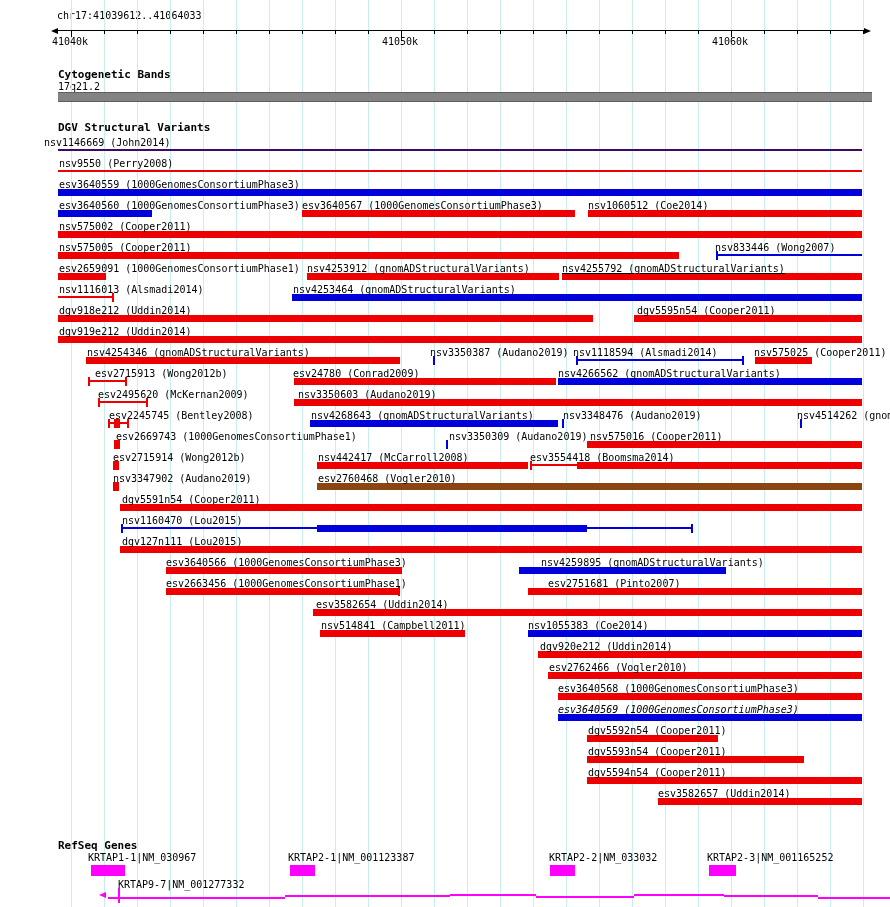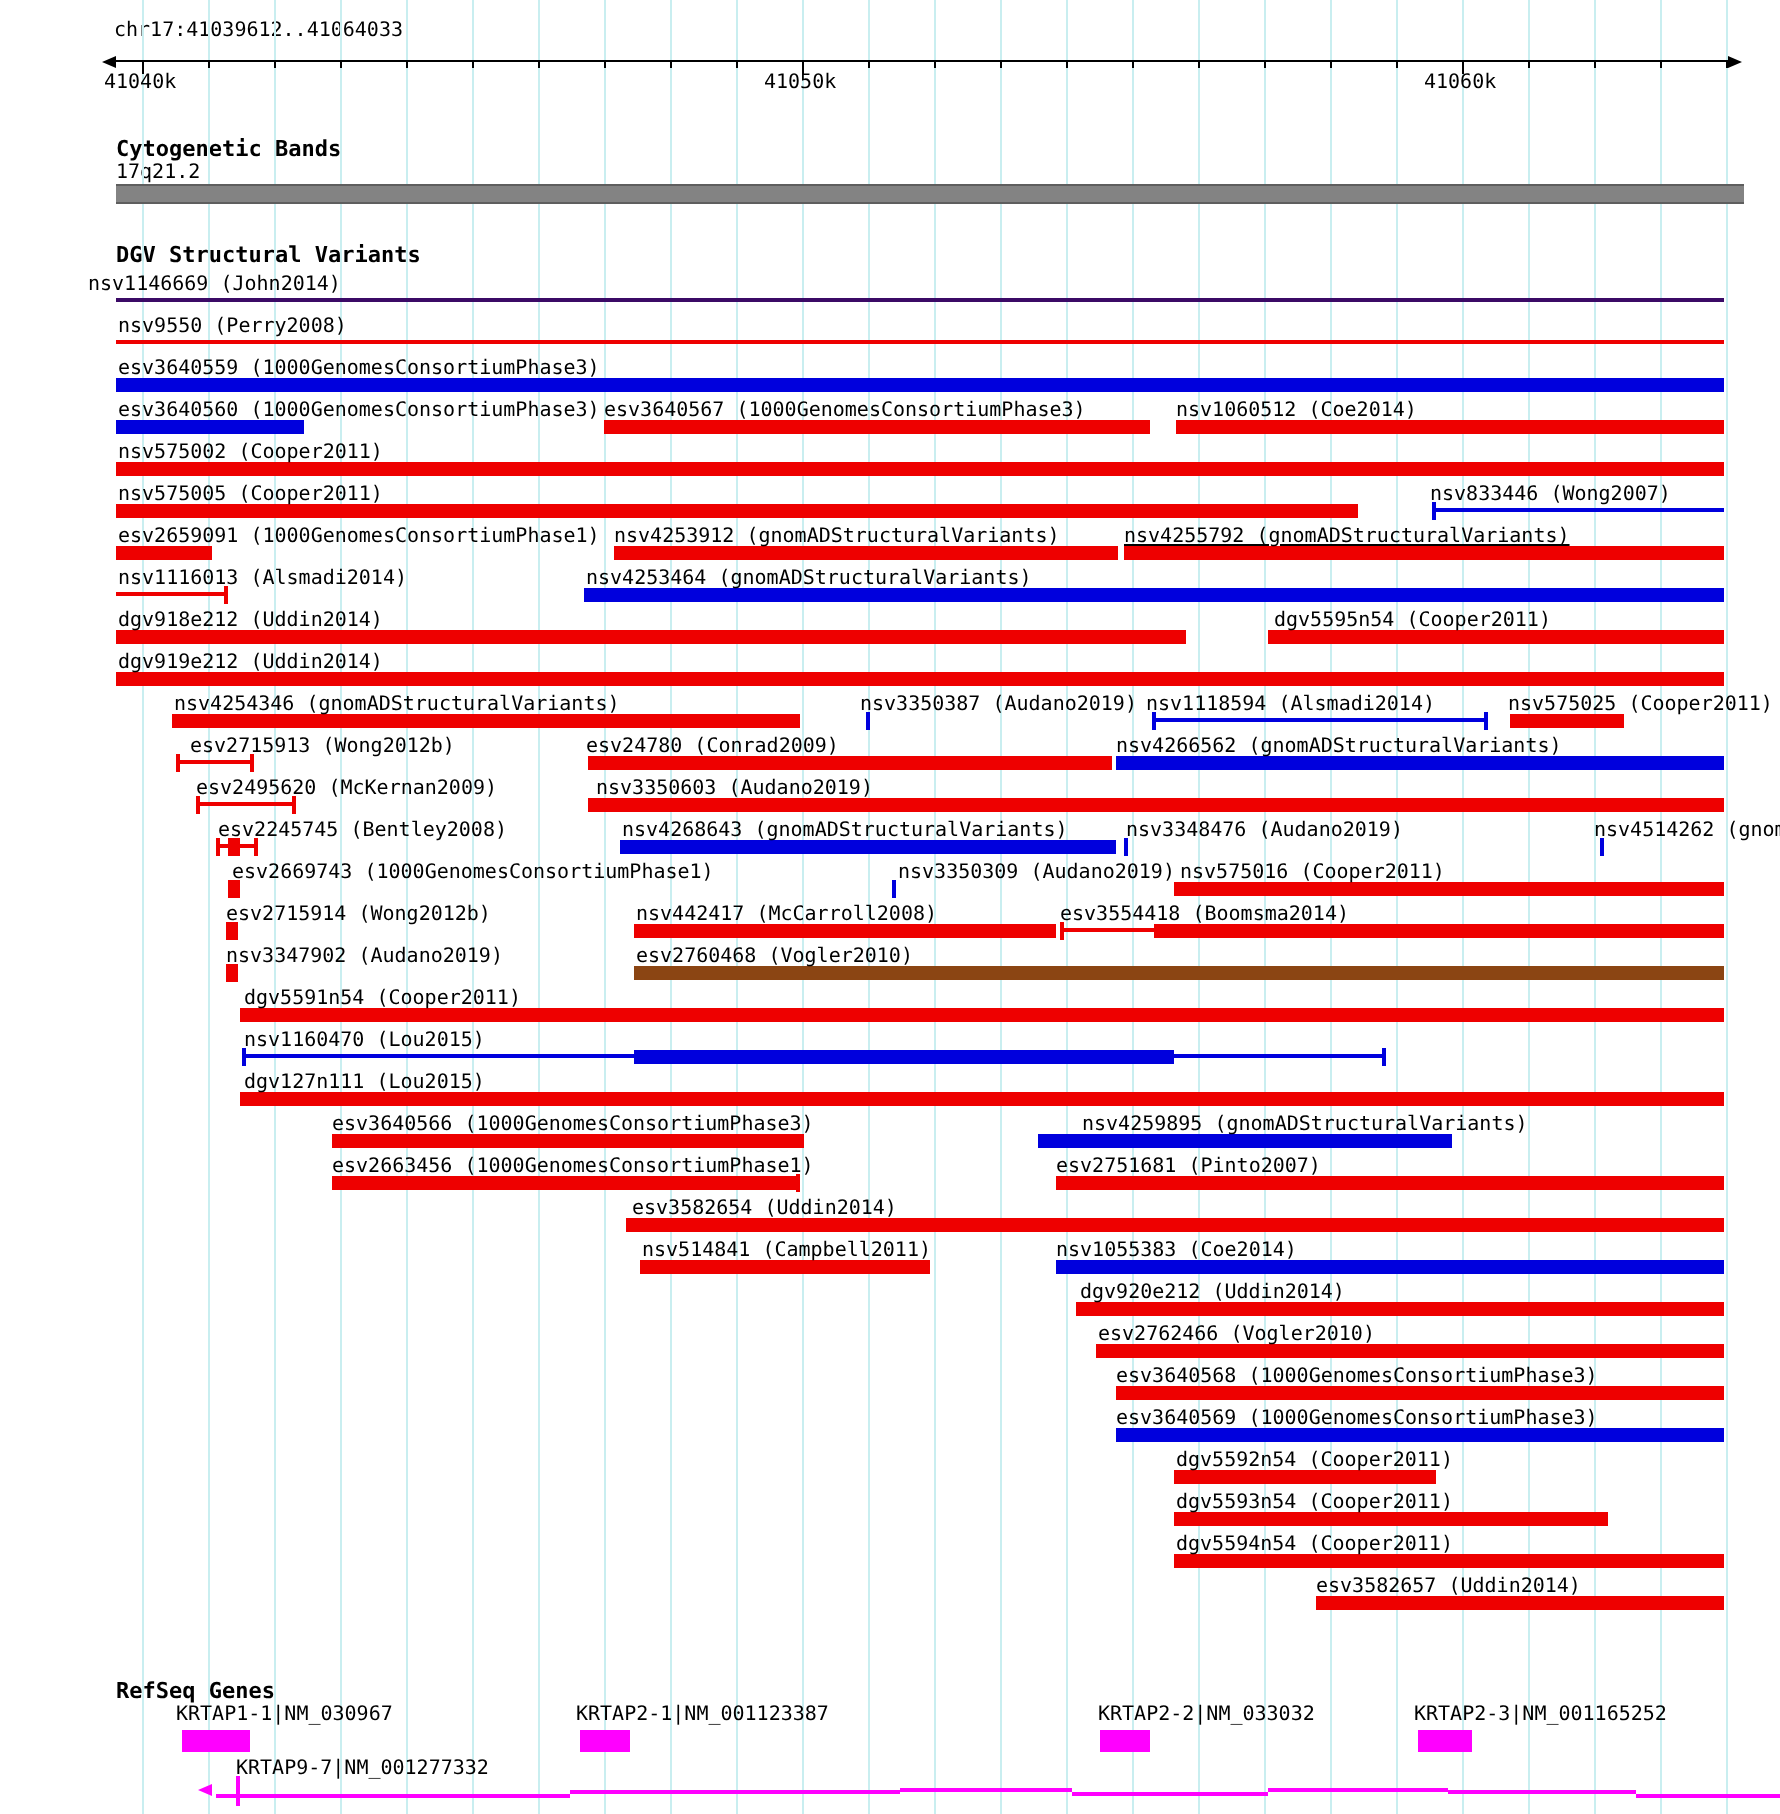--- a/index.html
+++ b/index.html
@@ -166,35 +166,35 @@
       <div class="seg" style="left: 691px; top: 524px; width: 2px; height: 9px; background: rgb(0, 0, 221); z-index: 2;"></div>
       <div class="lbl" style="left: 122px; top: 536px; z-index: 4;">dgv127n111 (Lou2015)</div>
       <div class="seg" style="left: 120px; top: 546px; width: 742px; height: 7px; background: rgb(238, 0, 0); z-index: 2;"></div>
       <div class="lbl" style="left: 166px; top: 557px; z-index: 4;">esv3640566 (1000GenomesConsortiumPhase3)</div>
       <div class="seg" style="left: 166px; top: 567px; width: 236px; height: 7px; background: rgb(238, 0, 0); z-index: 2;"></div>
       <div class="lbl" style="left: 519px; top: 557px; z-index: 4; margin-left: 22px;">nsv4259895 (gnomADStructuralVariants)</div>
       <div class="seg" style="left: 519px; top: 567px; width: 207px; height: 7px; background: rgb(0, 0, 221); z-index: 2;"></div>
       <div class="lbl" style="left: 166px; top: 578px; z-index: 4;">esv2663456 (1000GenomesConsortiumPhase1)</div>
       <div class="seg" style="left: 166px; top: 588px; width: 233px; height: 7px; background: rgb(238, 0, 0); z-index: 2;"></div>
       <div class="seg" style="left: 398px; top: 587px; width: 2px; height: 9px; background: rgb(238, 0, 0); z-index: 2;"></div>
-      <div class="lbl" style="left: 528px; top: 578px; z-index: 4; text-align: right;">esv2751681 (Pinto2007)</div>
+      <div class="lbl" style="left: 548px; top: 578px; z-index: 4; text-align: right;">esv2751681 (Pinto2007)</div>
       <div class="seg" style="left: 528px; top: 588px; width: 334px; height: 7px; background: rgb(238, 0, 0); z-index: 2;"></div>
       <div class="lbl" style="left: 316px; top: 599px; z-index: 4;">esv3582654 (Uddin2014)</div>
       <div class="seg" style="left: 313px; top: 609px; width: 549px; height: 7px; background: rgb(238, 0, 0); z-index: 2;"></div>
       <div class="lbl" style="left: 321px; top: 620px; z-index: 4;">nsv514841 (Campbell2011)</div>
       <div class="seg" style="left: 320px; top: 630px; width: 145px; height: 7px; background: rgb(238, 0, 0); z-index: 2;"></div>
       <div class="lbl" style="left: 528px; top: 620px; z-index: 4;">nsv1055383 (Coe2014)</div>
       <div class="seg" style="left: 528px; top: 630px; width: 334px; height: 7px; background: rgb(0, 0, 221); z-index: 2;"></div>
       <div class="lbl" style="left: 540px; top: 641px; z-index: 4;">dgv920e212 (Uddin2014)</div>
       <div class="seg" style="left: 538px; top: 651px; width: 324px; height: 7px; background: rgb(238, 0, 0); z-index: 2;"></div>
       <div class="lbl" style="left: 549px; top: 662px; z-index: 4;">esv2762466 (Vogler2010)</div>
       <div class="seg" style="left: 548px; top: 672px; width: 314px; height: 7px; background: rgb(238, 0, 0); z-index: 2;"></div>
       <div class="lbl" style="left: 558px; top: 683px; z-index: 4;">esv3640568 (1000GenomesConsortiumPhase3)</div>
       <div class="seg" style="left: 558px; top: 693px; width: 304px; height: 7px; background: rgb(238, 0, 0); z-index: 2;"></div>
-      <div class="lbl" style="left: 558px; top: 704px; z-index: 4;">esv3640569 (1000GenomesConsortiumPhase3)</div>
+      <div class="lbl" style="left: 558px; top: 704px; z-index: 4; font-style: italic;">esv3640569 (1000GenomesConsortiumPhase3)</div>
       <div class="seg" style="left: 558px; top: 714px; width: 304px; height: 7px; background: rgb(0, 0, 221); z-index: 2;"></div>
       <div class="lbl" style="left: 588px; top: 725px; z-index: 4;">dgv5592n54 (Cooper2011)</div>
       <div class="seg" style="left: 587px; top: 735px; width: 131px; height: 7px; background: rgb(238, 0, 0); z-index: 2;"></div>
       <div class="lbl" style="left: 588px; top: 746px; z-index: 4;">dgv5593n54 (Cooper2011)</div>
       <div class="seg" style="left: 587px; top: 756px; width: 217px; height: 7px; background: rgb(238, 0, 0); z-index: 2;"></div>
       <div class="lbl" style="left: 588px; top: 767px; z-index: 4;">dgv5594n54 (Cooper2011)</div>
       <div class="seg" style="left: 587px; top: 777px; width: 275px; height: 7px; background: rgb(238, 0, 0); z-index: 2;"></div>
       <div class="lbl" style="left: 658px; top: 788px; z-index: 4;">esv3582657 (Uddin2014)</div>
       <div class="seg" style="left: 658px; top: 798px; width: 204px; height: 7px; background: rgb(238, 0, 0); z-index: 2;"></div>
     </div>

